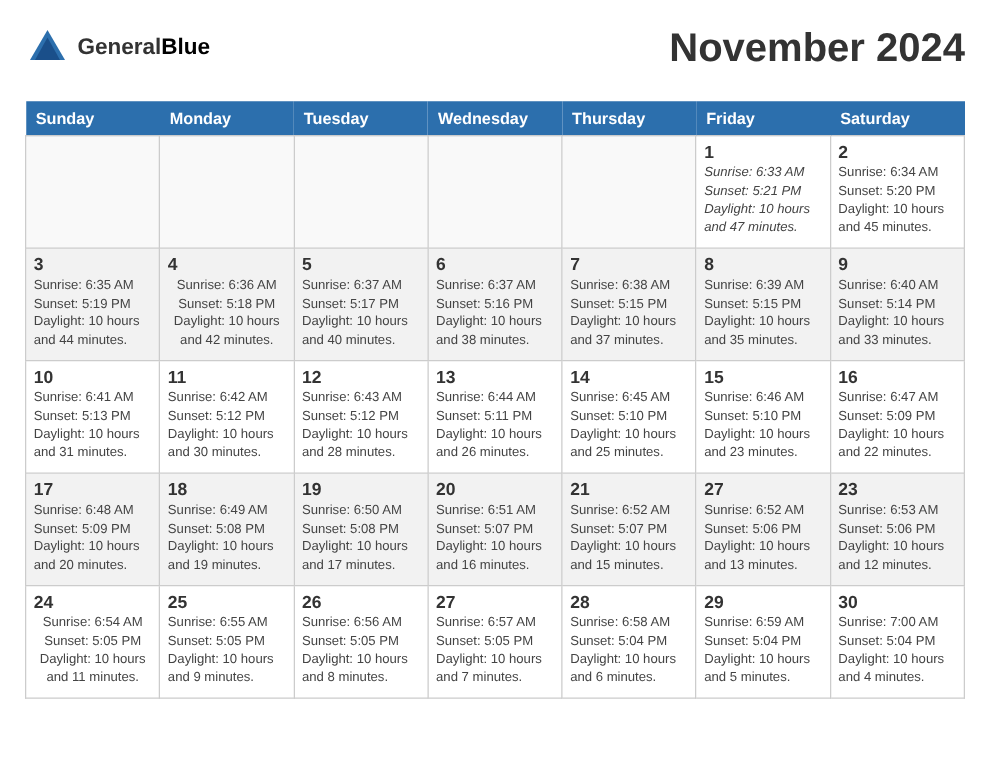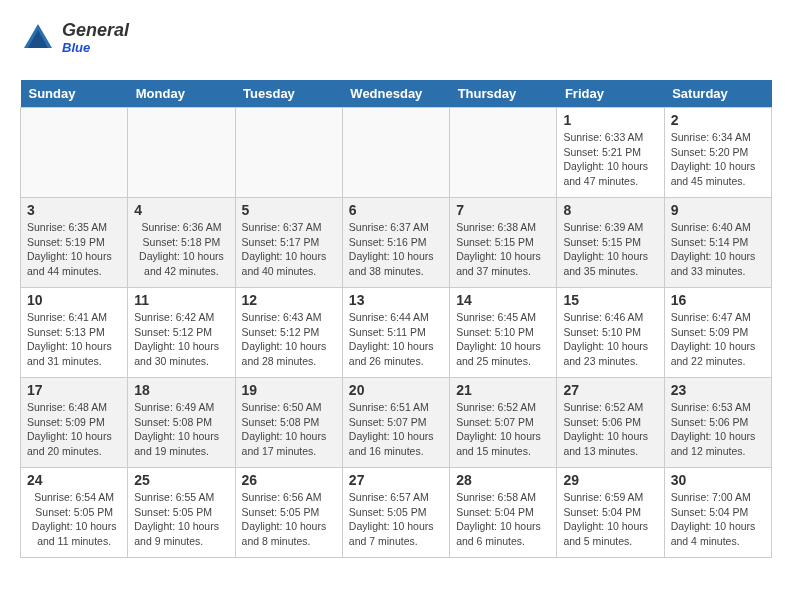--- a/index.html
+++ b/index.html
@@ -16,33 +16,31 @@
       align-items: flex-start;
       margin-bottom: 10px;
     }
     .logo {
       display: flex;
       align-items: center;
       gap: 6px;
     }
     .logo-text {
       display: flex;
-      flex-direction: column;
       line-height: 1.1;
-      font-style: italic;
     }
     .logo-general {
       font-size: 18px;
       font-weight: bold;
       color: #333;
     }
     .logo-blue {
-      font-size: 13px;
-      font-weight: bold;
-      color: #1d4ed8;
+      font-size: 18px;
+      font-weight: bold;
+      color: #000000;
     }
     .logo-icon {
       width: 36px;
       height: 36px;
     }
     .title-area {
       text-align: right;
     }
     .main-title {
       font-size: 32px;
@@ -105,20 +103,21 @@
     <svg class="logo-icon" viewBox="0 0 36 36">
       <polygon points="18,4 32,28 4,28" fill="#2c6fad"></polygon>
       <polygon points="18,10 28,28 8,28" fill="#1a4f8a"></polygon>
     </svg>
     <div class="logo-text">
       <span class="logo-general">General</span>
       <span class="logo-blue">Blue</span>
     </div>
   </div>
   <div class="title-area">
+    <div class="main-title">November 2024</div>
   </div>
 </div>
 
 <table>
   <thead>
     <tr>
     <th>Sunday</th>
         <th>Monday</th>
         <th>Tuesday</th>
         <th>Wednesday</th>
@@ -129,21 +128,21 @@
   </thead>
   <tbody id="calendar-body">
   <tr>
         <td class="empty"></td>
         <td class="empty"></td>
         <td class="empty"></td>
         <td class="empty"></td>
         <td class="empty"></td>
         <td class="light">
           <span class="day-number">1</span>
-          <div class="day-info" style="white-space: pre-line;">Sunrise: 6:33 AM
+          <div class="day-info" style="white-space: pre-line; font-style: italic;">Sunrise: 6:33 AM
 Sunset: 5:21 PM
 Daylight: 10 hours and 47 minutes.</div>
         </td>
         <td class="light">
           <span class="day-number">2</span>
           <div class="day-info" style="white-space: pre-line;">Sunrise: 6:34 AM
 Sunset: 5:20 PM
 Daylight: 10 hours and 45 minutes.</div>
         </td>
       </tr>

